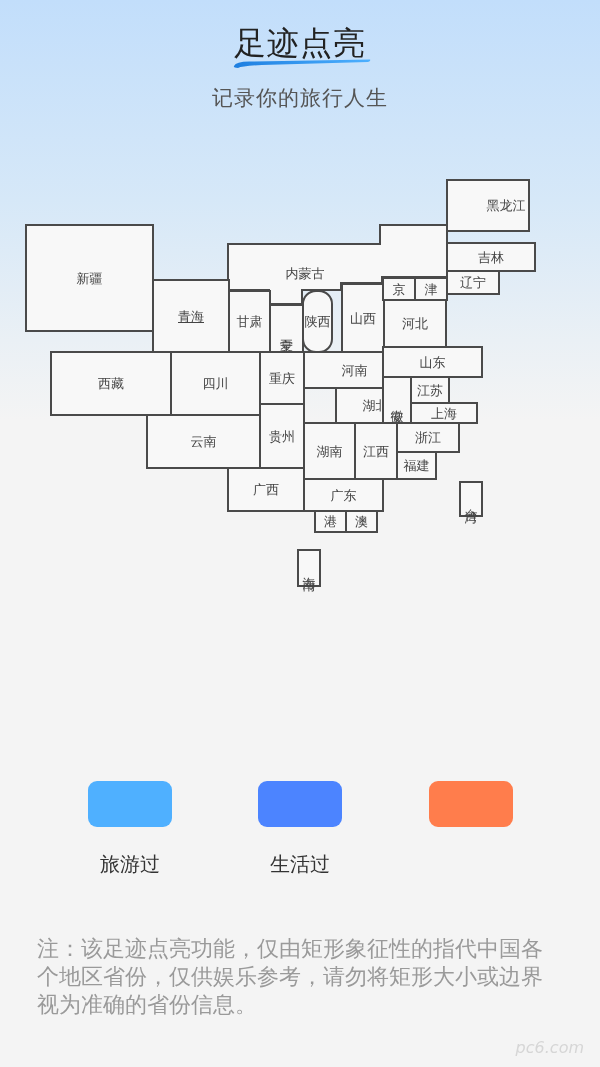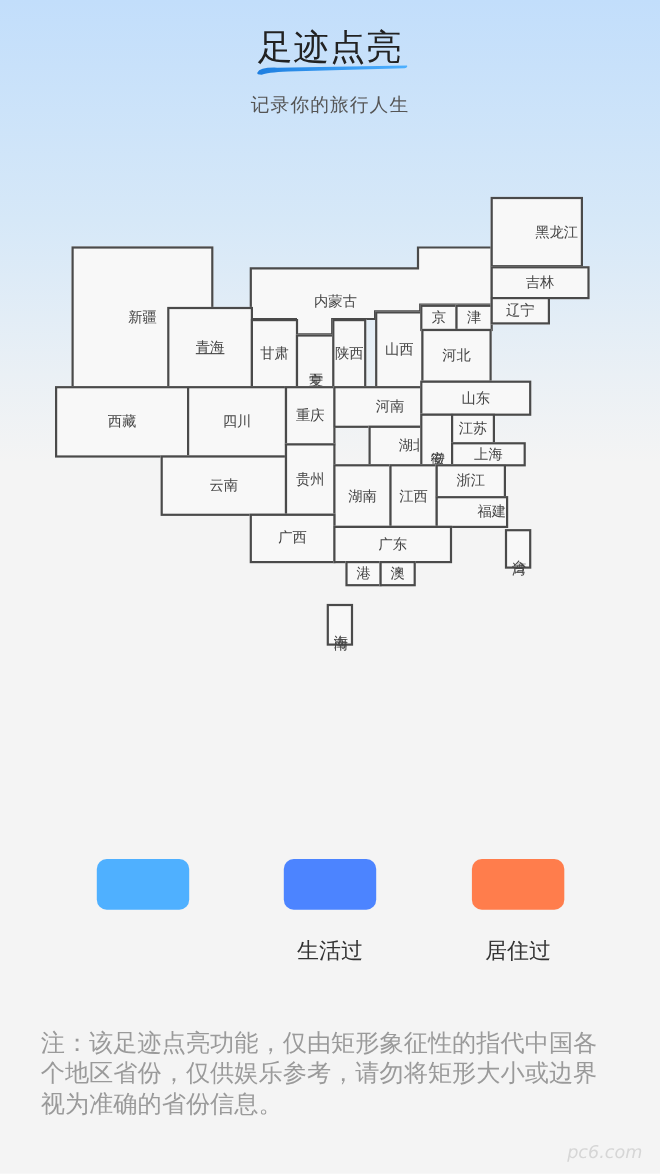--- a/index.html
+++ b/index.html
@@ -10,21 +10,21 @@
   }
   .title {
     position:absolute; left:0; width:600px; top:22px; text-align:center;
     font-size:32px; font-weight:normal; color:#222; letter-spacing:1px; z-index:2;
   }
   .brush {
     position:absolute; left:232px; top:58px; width:140px; height:11px; z-index:1;
   }
   .subtitle {
     position:absolute; left:0; width:600px; top:84px; text-align:center;
-    font-size:17px; color:#555; letter-spacing:1px;
+    font-size:21px; color:#555; letter-spacing:1px;
   }
   .map { position:absolute; left:0; top:0; width:600px; height:600px; }
   .prov {
     position:absolute; box-sizing:border-box; background:#F8F8F8;
     border:2px solid #4A4A4A; display:flex; align-items:center; justify-content:center;
     font-size:13px; color:#444; cursor:pointer; text-align:center; line-height:15px;
   }
   .prov.vert { writing-mode: vertical-rl; text-orientation: upright; letter-spacing:1px; }
   .legend-item { position:absolute; top:781px; width:84px; }
   .swatch { width:84px; height:46px; border-radius:9px; cursor:pointer; }
@@ -54,48 +54,48 @@
   <path d="M2,8 Q4,3 20,3.5 L138,1.5 Q139,3 136,4 L30,7 Q10,8 6,10 Q1,10 2,8 Z" fill="url(#bg1)"></path>
 </svg>
 <div class="subtitle">记录你的旅行人生</div>
 
 <div class="map">
   <svg style="position:absolute;left:0;top:0;width:600px;height:600px;cursor:pointer;" viewBox="0 0 600 600">
     <polygon id="nmg-poly" points="228,244 380,244 380,225 447,225 447,277 382,277 382,283 341,283 341,290 302,290 302,304 269,304 269,290 228,290" fill="#F8F8F8" stroke="#4A4A4A" stroke-width="2"></polygon>
     <text x="305" y="278" font-size="13" fill="#444" text-anchor="middle" font-family="DejaVu Sans, sans-serif">内蒙古</text>
   </svg>
   <div id="prov-layer">
-      <div class="prov" style="left: 25px; top: 224px; width: 129px; height: 130px; margin-left: 40px;">
+      <div class="prov" style="left: 25px; top: 224px; width: 129px; height: 108px;">
         <span>新疆</span>
       </div>
       <div class="prov" style="left: 152px; top: 279px; width: 78px; height: 74px; text-decoration: underline;">
         <span>青海</span>
       </div>
       <div class="prov" style="left: 228px; top: 290px; width: 43px; height: 63px;">
         <span>甘肃</span>
       </div>
       <div class="prov vert" style="left: 269px; top: 304px; width: 35px; height: 49px;">
         <span>宁夏</span>
       </div>
-      <div class="prov" style="left: 302px; top: 290px; width: 31px; height: 63px;">
+      <div class="prov" style="left: 302px; top: 290px; width: 31px; height: 63px; border-radius: 14px;">
         <span>陕西</span>
       </div>
       <div class="prov" style="left: 341px; top: 283px; width: 44px; height: 70px;">
         <span>山西</span>
       </div>
       <div class="prov" style="left: 382px; top: 277px; width: 34px; height: 24px;">
         <span>京</span>
       </div>
       <div class="prov" style="left: 414px; top: 277px; width: 34px; height: 24px;">
         <span>津</span>
       </div>
       <div class="prov" style="left: 383px; top: 299px; width: 64px; height: 49px;">
         <span>河北</span>
       </div>
-      <div class="prov" style="left: 446px; top: 179px; width: 84px; height: 64px; padding-left: 36px;">
+      <div class="prov" style="left: 446px; top: 179px; width: 84px; height: 53px; padding-left: 36px;">
         <span>黑龙江</span>
       </div>
       <div class="prov" style="left: 446px; top: 242px; width: 90px; height: 30px;">
         <span>吉林</span>
       </div>
       <div class="prov" style="left: 446px; top: 270px; width: 54px; height: 25px;">
         <span>辽宁</span>
       </div>
       <div class="prov" style="left: 50px; top: 351px; width: 122px; height: 65px;">
         <span>西藏</span>
@@ -132,50 +132,50 @@
       </div>
       <div class="prov" style="left: 303px; top: 422px; width: 53px; height: 58px;">
         <span>湖南</span>
       </div>
       <div class="prov" style="left: 354px; top: 422px; width: 44px; height: 58px;">
         <span>江西</span>
       </div>
       <div class="prov" style="left: 396px; top: 422px; width: 64px; height: 31px;">
         <span>浙江</span>
       </div>
-      <div class="prov" style="left: 396px; top: 451px; width: 66px; height: 29px; justify-content: flex-end;">
+      <div class="prov" style="left: 396px; top: 451px; width: 41px; height: 29px;">
         <span>福建</span>
       </div>
       <div class="prov" style="left: 227px; top: 467px; width: 78px; height: 45px;">
         <span>广西</span>
       </div>
-      <div class="prov" style="left: 303px; top: 478px; width: 108px; height: 34px;">
+      <div class="prov" style="left: 303px; top: 478px; width: 81px; height: 34px;">
         <span>广东</span>
       </div>
       <div class="prov" style="left: 314px; top: 510px; width: 33px; height: 23px;">
         <span>港</span>
       </div>
       <div class="prov" style="left: 345px; top: 510px; width: 33px; height: 23px;">
         <span>澳</span>
       </div>
       <div class="prov vert" style="left: 459px; top: 481px; width: 24px; height: 36px;">
         <span>台湾</span>
       </div>
       <div class="prov vert" style="left: 297px; top: 549px; width: 24px; height: 38px;">
         <span>海南</span>
       </div>
     </div>
 </div>
 
 <div class="legend-item" style="left:88px;">
   <div class="swatch" style="background:#4FB0FF;"></div>
+  <div class="legend-label">旅游过</div>
 </div>
 <div class="legend-item" style="left:258px;">
   <div class="swatch" style="background:#4C84FF;"></div>
   <div class="legend-label">生活过</div>
 </div>
 <div class="legend-item" style="left:429px;">
   <div class="swatch" style="background:#FF7D4C;"></div>
-  <div class="legend-label">居住过</div>
 </div>
 
 <div class="note">注：该足迹点亮功能，仅由矩形象征性的指代中国各个地区省份，仅供娱乐参考，请勿将矩形大小或边界视为准确的省份信息。</div>
 <div class="watermark">pc6.com</div>
 
 </body></html>

